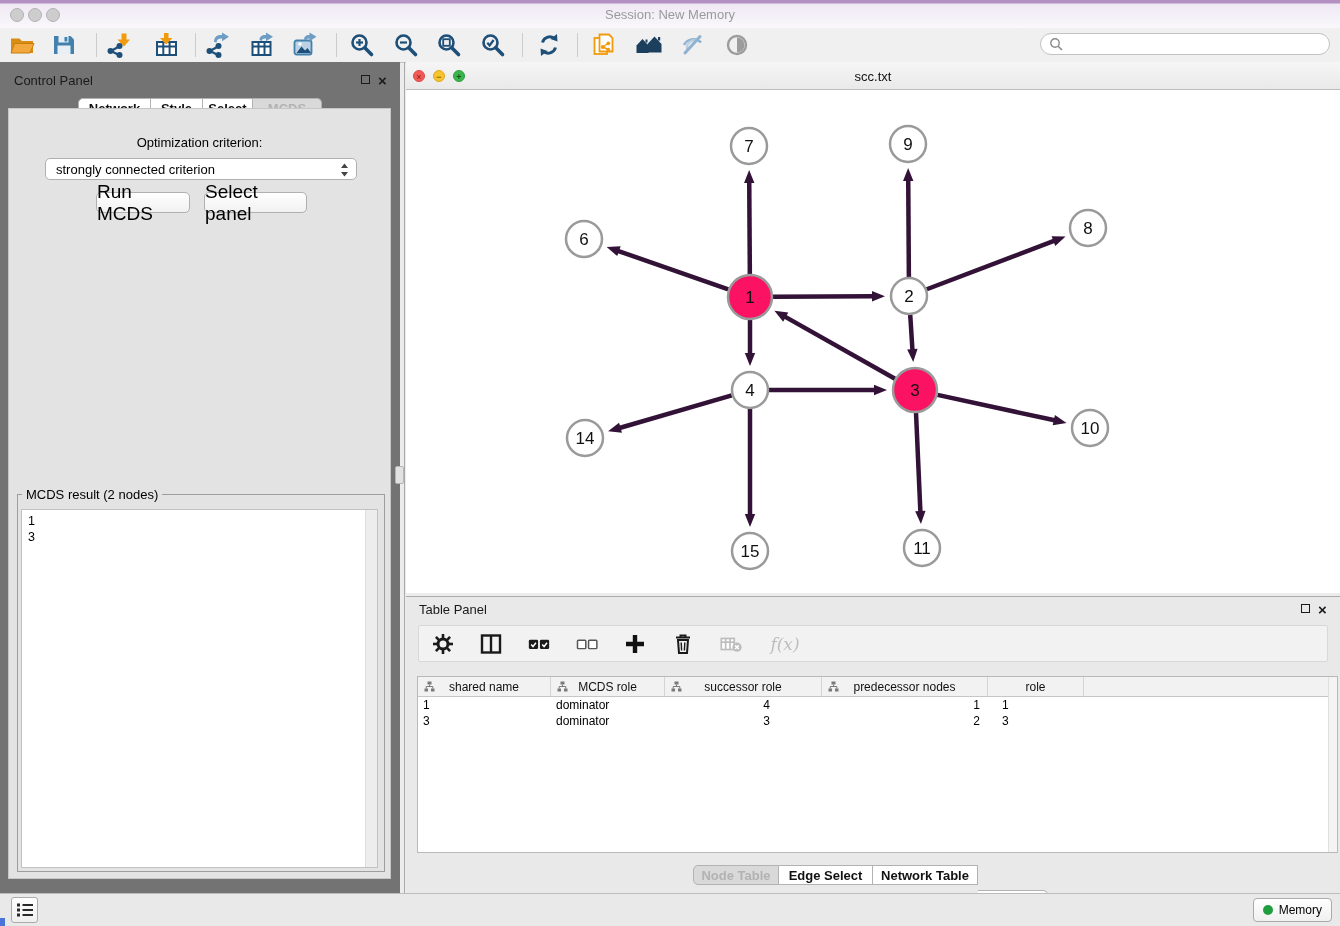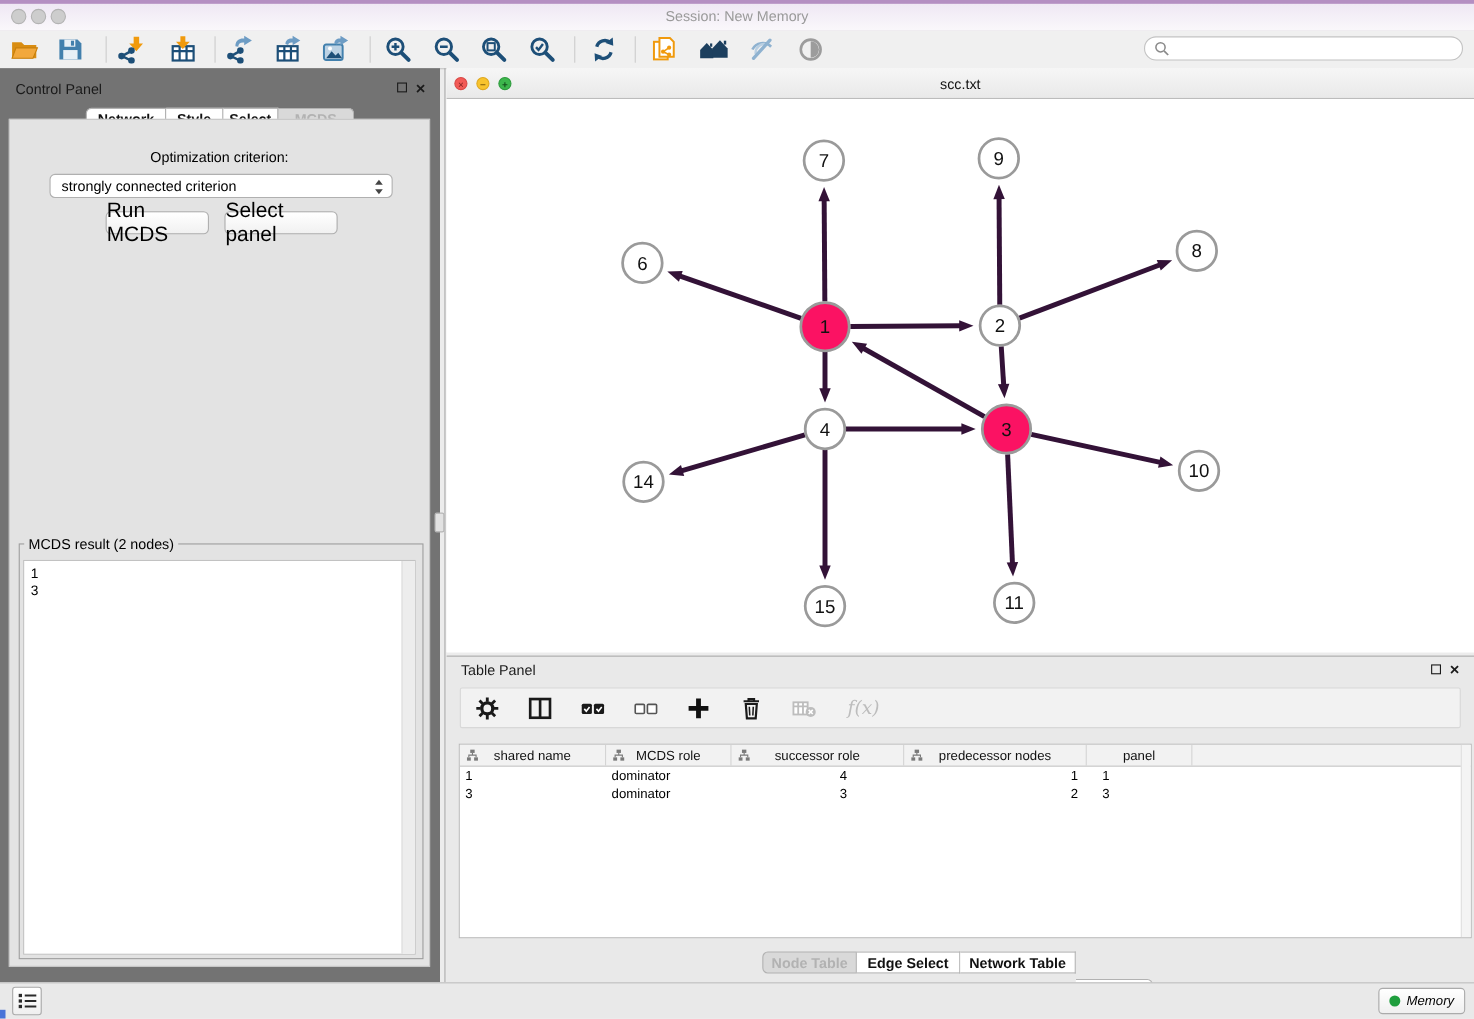--- a/index.html
+++ b/index.html
@@ -65,21 +65,21 @@
   .th{position:relative;height:19px;border-right:1px solid #d4d4d4;box-sizing:border-box;display:flex;align-items:center;justify-content:center;font-size:12px;color:#111;}
   .th .colicon{position:absolute;left:6px;top:4px;}
   .trow{display:flex;height:16px;align-items:center;}
   .td{font-size:12px;color:#000;box-sizing:border-box;}
   .vtrack2{position:absolute;right:0;top:0;bottom:0;width:8px;background:#f4f4f4;border-left:1px solid #e0e0e0;}
   
   .status-bar{left:0;top:893px;width:1340px;height:33px;background:#e9e9e9;border-top:1px solid #bdbdbd;box-sizing:border-box;}
   .sq-btn{width:27px;height:26px;background:linear-gradient(180deg,#fff,#efefef);border:1px solid #ababab;border-radius:3px;
     display:flex;align-items:center;justify-content:center;box-sizing:border-box;}
   .mem-btn{height:24px;background:linear-gradient(180deg,#fff,#f0f0f0);border:1px solid #ababab;border-radius:4px;
-    display:flex;align-items:center;gap:6px;padding:0 9px;font-size:12px;color:#000;box-sizing:border-box;font-style:italic;}
+    display:flex;align-items:center;gap:6px;padding:0 9px;font-size:12px;color:#000;box-sizing:border-box;}
   .mem-dot{width:10px;height:10px;border-radius:50%;background:#1f9e3d;}
 </style>
 </head>
 <body>
 
 <div id="root">
 
   <div class="abs titlebar">
     <div class="abs traffic inactive" style="left:10px"></div>
     <div class="abs traffic inactive" style="left:28px"></div>
@@ -495,21 +495,21 @@
           <div class="th" style="width: 166px;">
             <span class="colicon"><svg width="11" height="11" viewBox="0 0 11 11">
                 <rect x="3.5" y="0.5" width="4" height="3" fill="#7a7a7a"></rect>
                 <rect x="0.5" y="7.5" width="3.5" height="3" fill="#7a7a7a"></rect>
                 <rect x="7" y="7.5" width="3.5" height="3" fill="#7a7a7a"></rect>
                 <path d="M5.5 3.5 V5.5 M2.2 7.5 V5.5 H8.8 V7.5" stroke="#7a7a7a" stroke-width="1" fill="none"></path>
               </svg></span>
             <span>predecessor nodes</span>
           </div>
           <div class="th" style="width: 96px;">
-            <span>panel</span>
+            <span>role</span>
           </div>
         </div>
       <div id="table-body">
           <div class="trow">
             <div class="td" style="width: 133px; padding-left: 5px; text-align: left;">1</div>
             <div class="td" style="width: 114px; padding-left: 5px; text-align: left;">dominator</div>
             <div class="td" style="width: 157px; padding-right: 52px; text-align: right;">4</div>
             <div class="td" style="width: 166px; padding-right: 8px; text-align: right;">1</div>
             <div class="td" style="width: 96px; padding-left: 14px; text-align: left;">1</div>
           </div>

